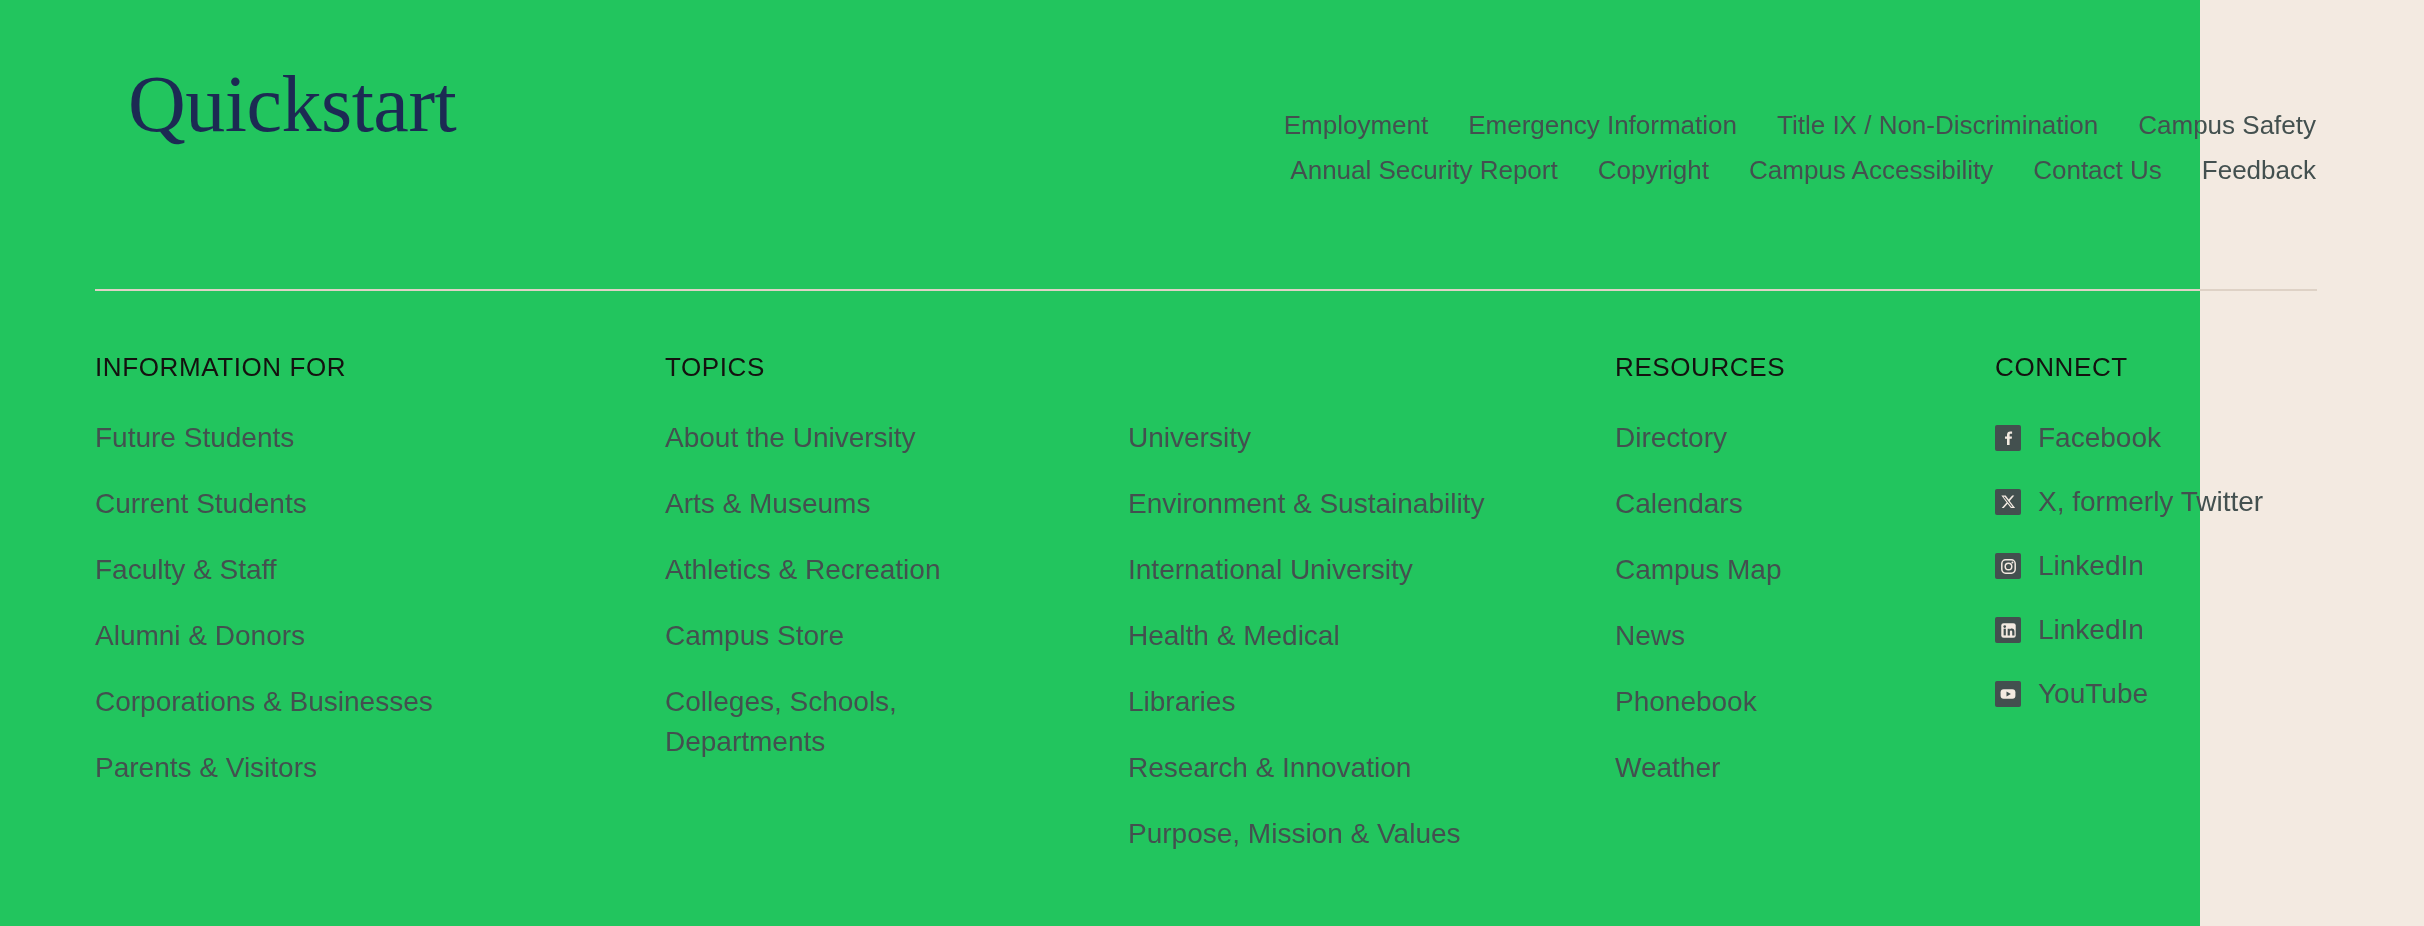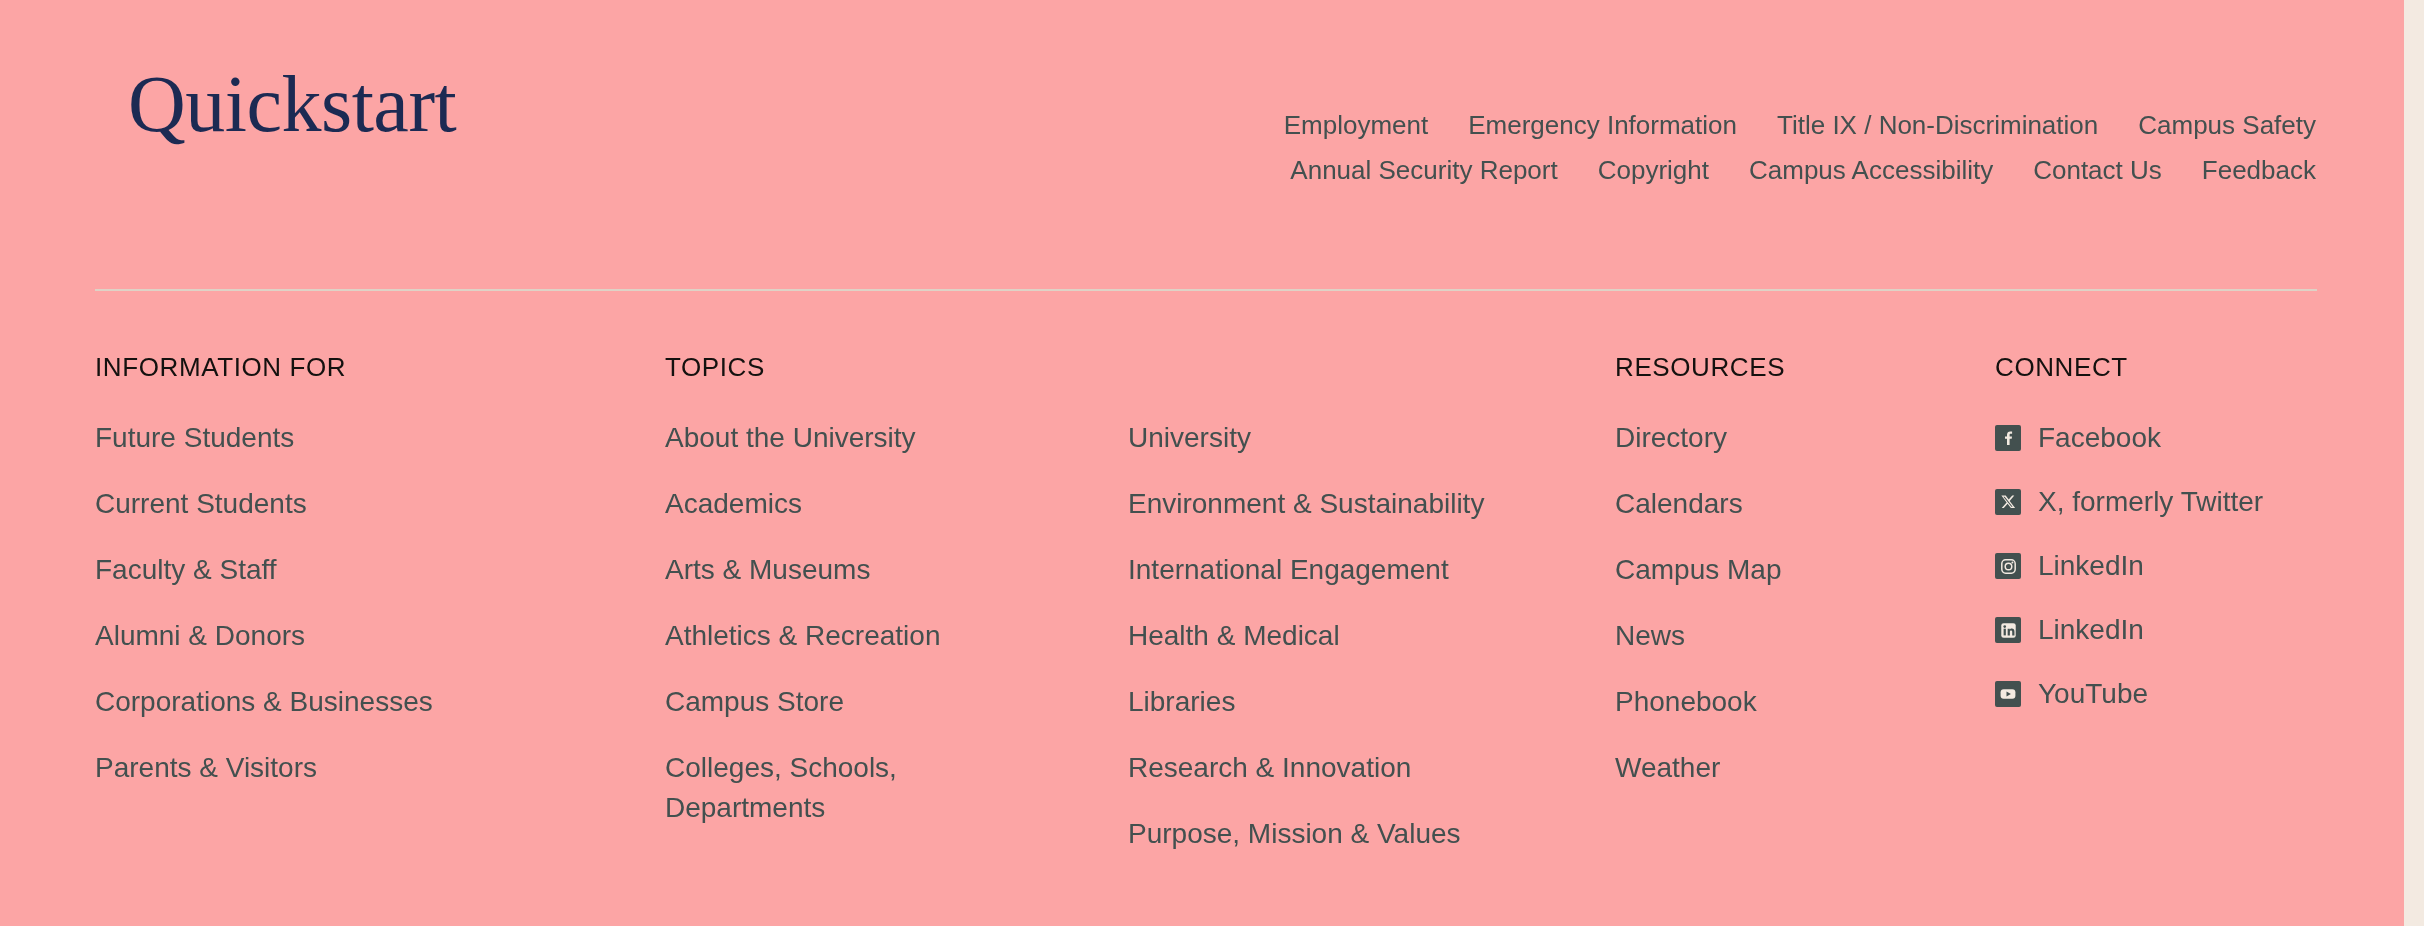--- a/index.html
+++ b/index.html
@@ -10,23 +10,23 @@
     width: 2424px;
     height: 926px;
     background: #f3eae1;
     font-family: "Liberation Sans", sans-serif;
     -webkit-font-smoothing: antialiased;
     overflow: hidden;
   }
 
   .footer {
     position: relative;
-    width: 2404px;
+    width: 2200px;
     height: 926px;
-    background: #fca5a5;
+    background: #22c55e;
     box-sizing: border-box;
   }
 
   
   .top-band {
     position: absolute;
     left: 0;
     top: 0;
     width: 2424px;
     height: 289px;
@@ -211,34 +211,33 @@
         <li><a class="nav-link">Alumni &amp; Donors</a></li>
         <li><a class="nav-link">Corporations &amp; Businesses</a></li>
         <li><a class="nav-link">Parents &amp; Visitors</a></li>
       </ul>
     </div>
 
     <div class="col col-topics-a">
       <h3 class="col-heading">TOPICS</h3>
       <ul class="link-list">
         <li><a class="nav-link">About the University</a></li>
-        <li><a class="nav-link">Academics</a></li>
         <li><a class="nav-link">Arts &amp; Museums</a></li>
         <li><a class="nav-link">Athletics &amp; Recreation</a></li>
         <li><a class="nav-link">Campus Store</a></li>
         <li><a class="nav-link wrap">Colleges, Schools, Departments</a></li>
       </ul>
     </div>
 
     <div class="col col-topics-b">
       <h3 class="col-heading spacer-only">TOPICS</h3>
       <ul class="link-list">
         <li><a class="nav-link">University</a></li>
         <li><a class="nav-link">Environment &amp; Sustainability</a></li>
-        <li><a class="nav-link">International Engagement</a></li>
+        <li><a class="nav-link">International University</a></li>
         <li><a class="nav-link">Health &amp; Medical</a></li>
         <li><a class="nav-link">Libraries</a></li>
         <li><a class="nav-link">Research &amp; Innovation</a></li>
         <li><a class="nav-link">Purpose, Mission &amp; Values</a></li>
       </ul>
     </div>
 
     <div class="col col-resources">
       <h3 class="col-heading">RESOURCES</h3>
       <ul class="link-list">

